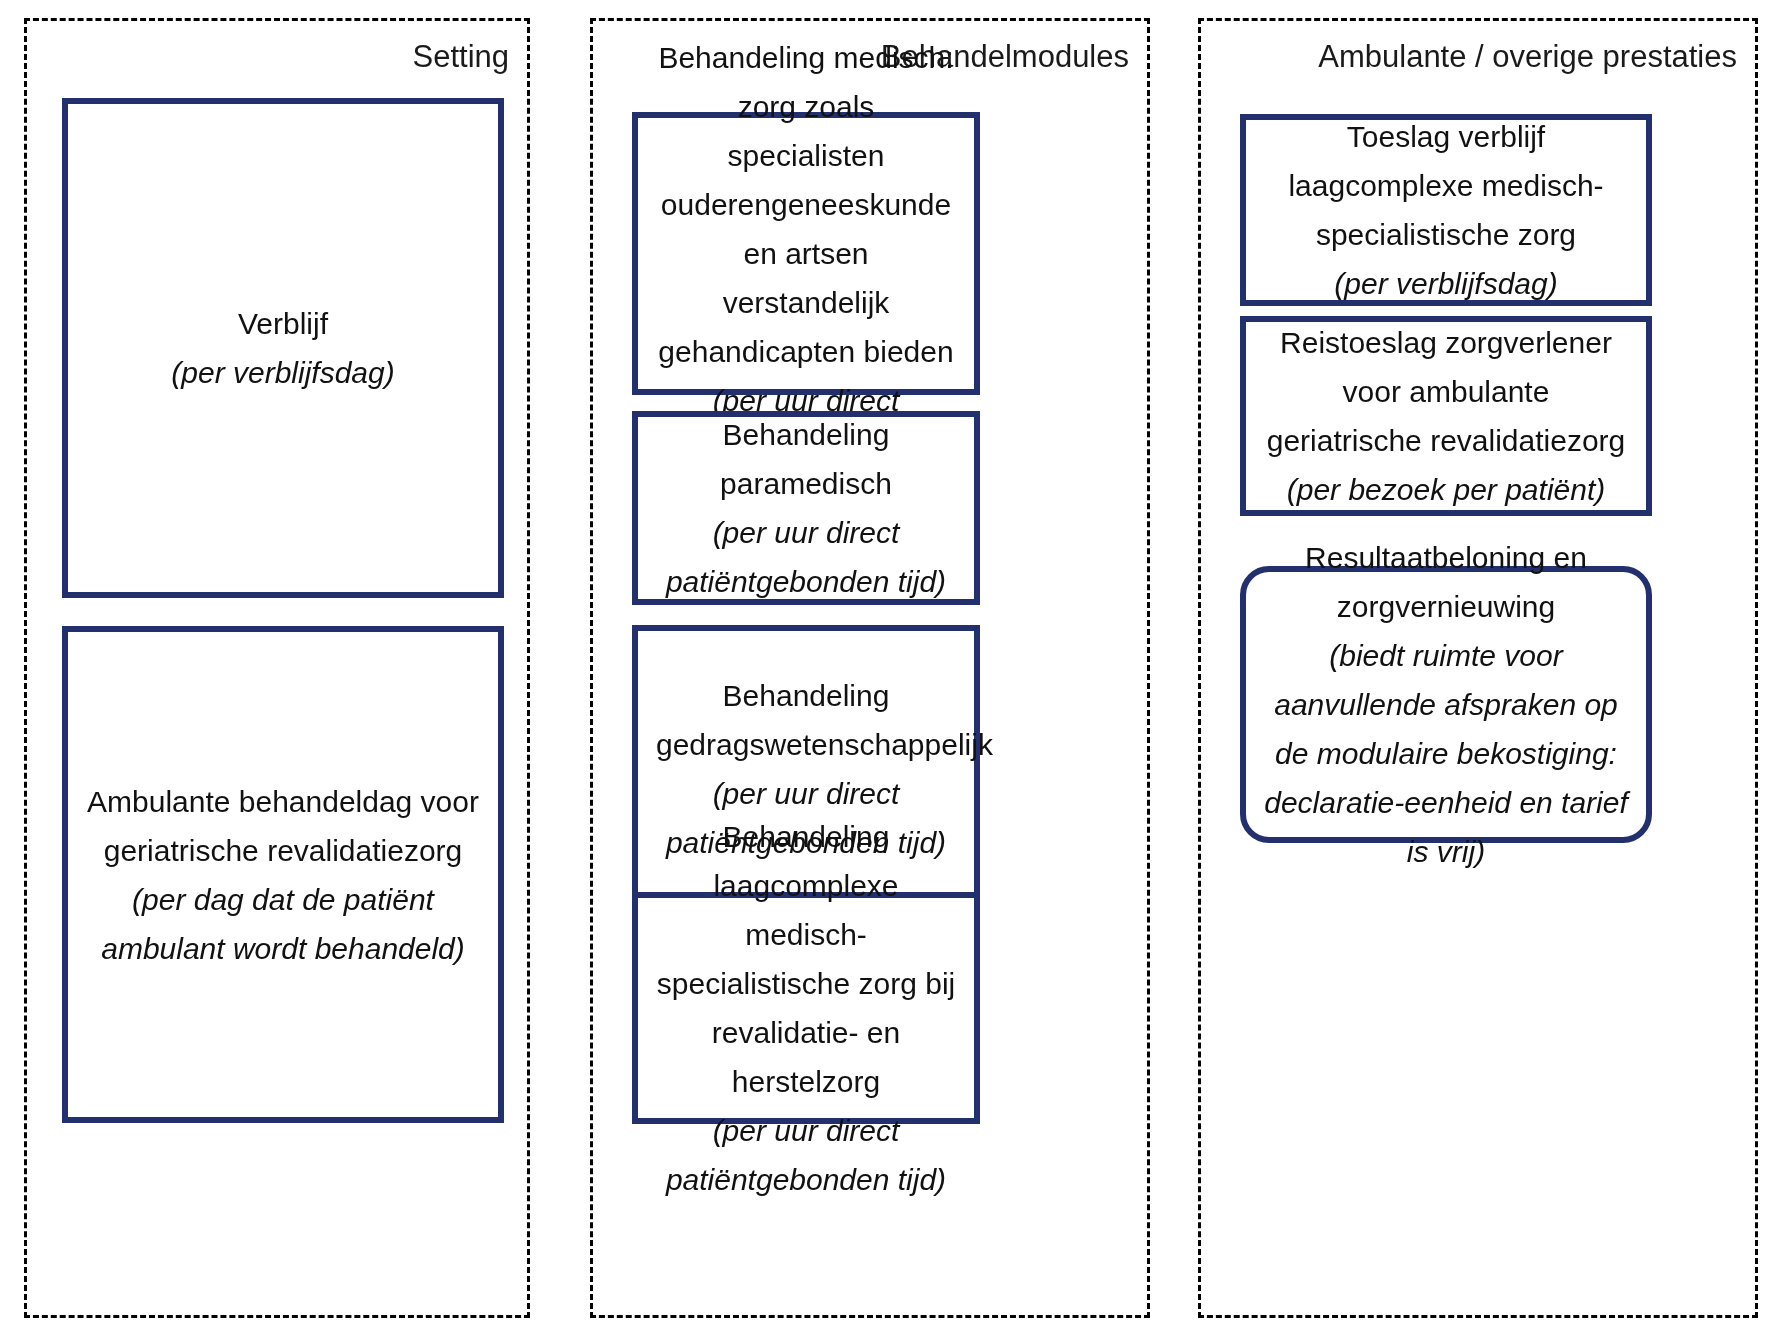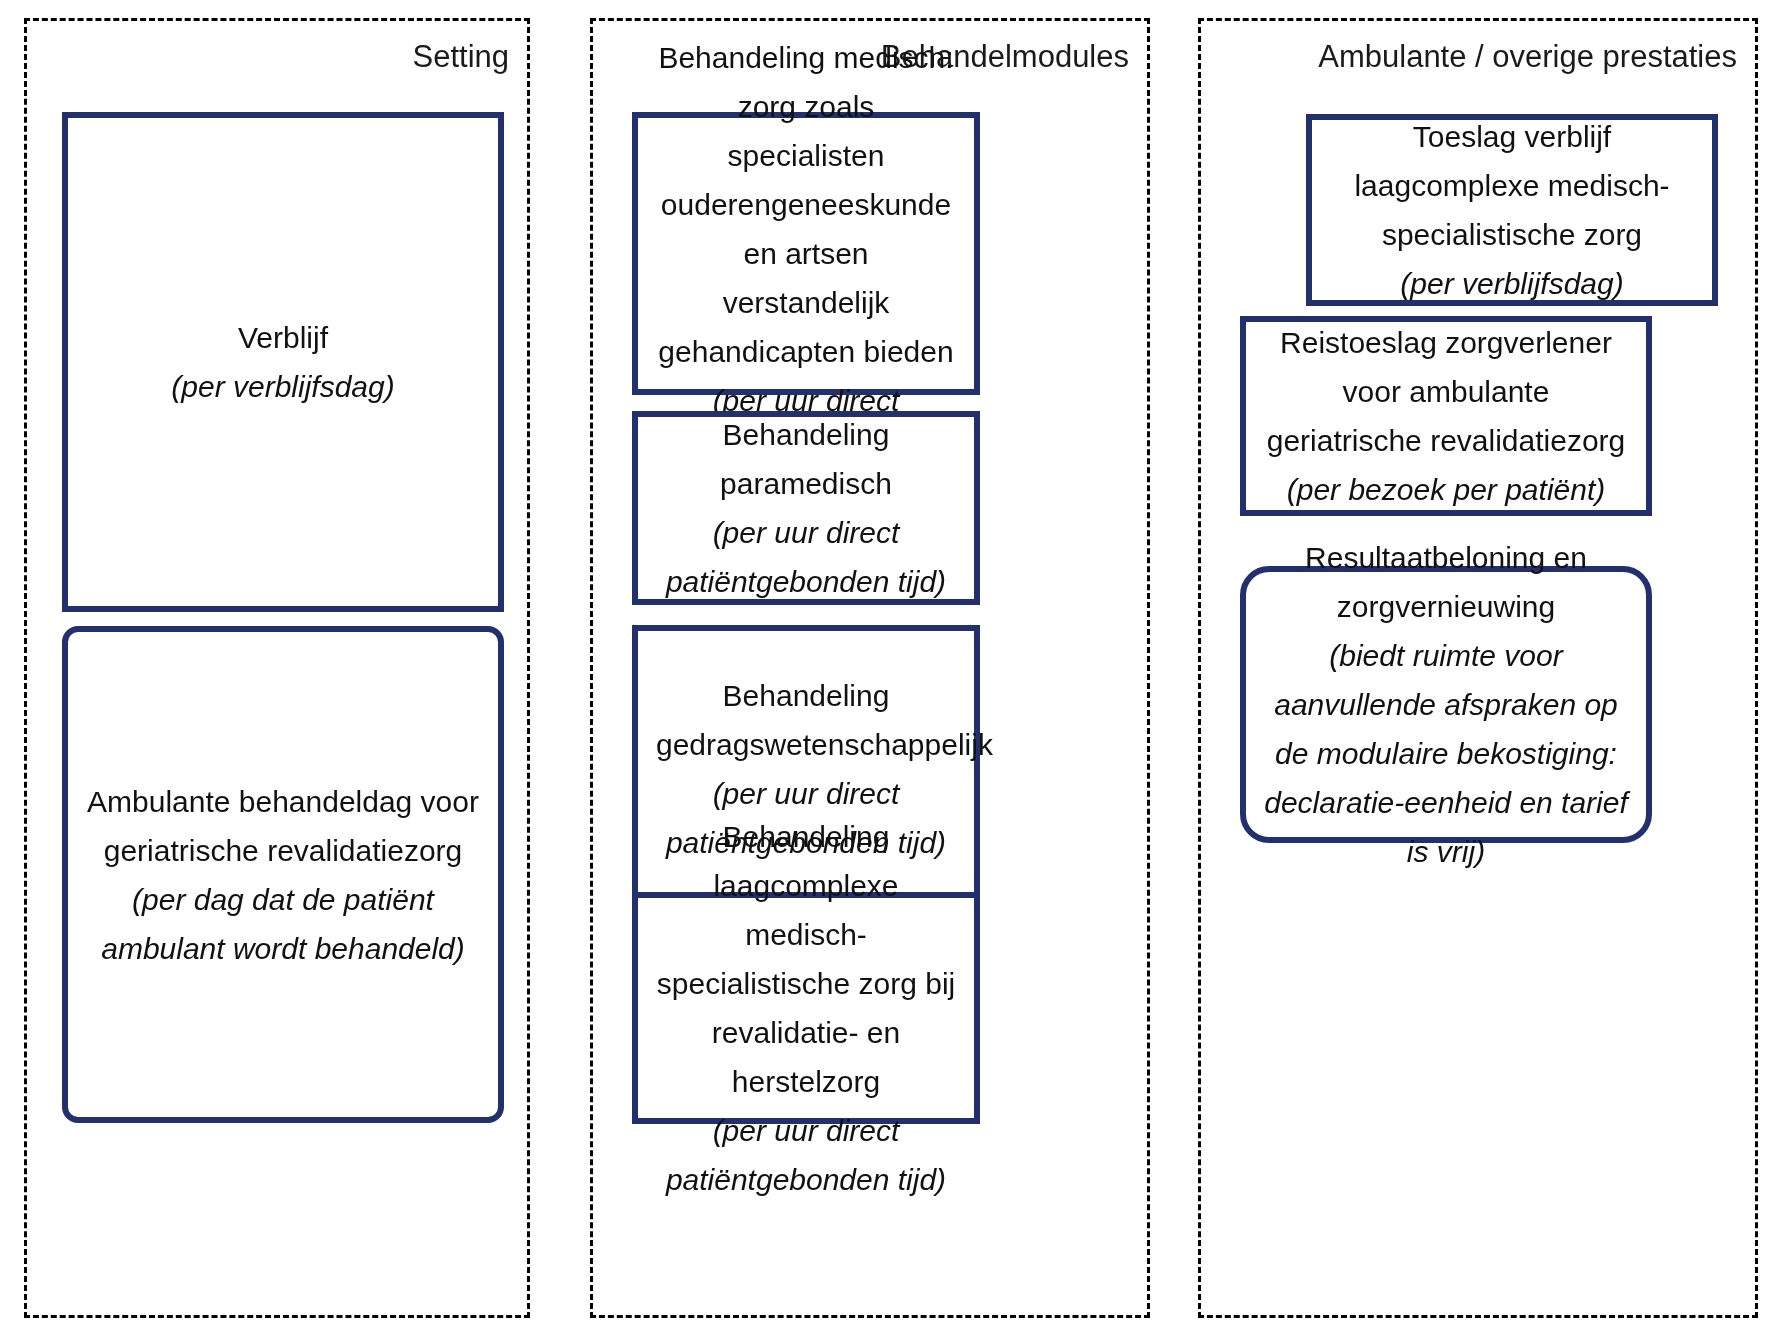--- a/index.html
+++ b/index.html
@@ -82,30 +82,29 @@
     color: #111111;
   }
 
   .box-text .it {
     font-style: italic;
   }
 
   
   #box-verblijf {
     left: 62px;
-    top: 104px;
+    top: 90px;
     width: 442px;
     height: 500px;
   }
   #box-ambulante-behandeldag {
     left: 62px;
     top: 618px;
     width: 442px;
     height: 497px;
-    border-radius: 16px;
   }
 
   
   #box-behandeling-medisch {
     left: 632px;
     top: 104px;
     width: 348px;
     height: 283px;
   }
   #box-behandeling-paramedisch {
@@ -122,21 +121,21 @@
   }
   #box-behandeling-laagcomplexe {
     left: 632px;
     top: 884px;
     width: 348px;
     height: 232px;
   }
 
   
   #box-toeslag-verblijf {
-    left: 1306px;
+    left: 1240px;
     top: 106px;
     width: 412px;
     height: 192px;
   }
   #box-reistoeslag {
     left: 1240px;
     top: 308px;
     width: 412px;
     height: 200px;
   }

